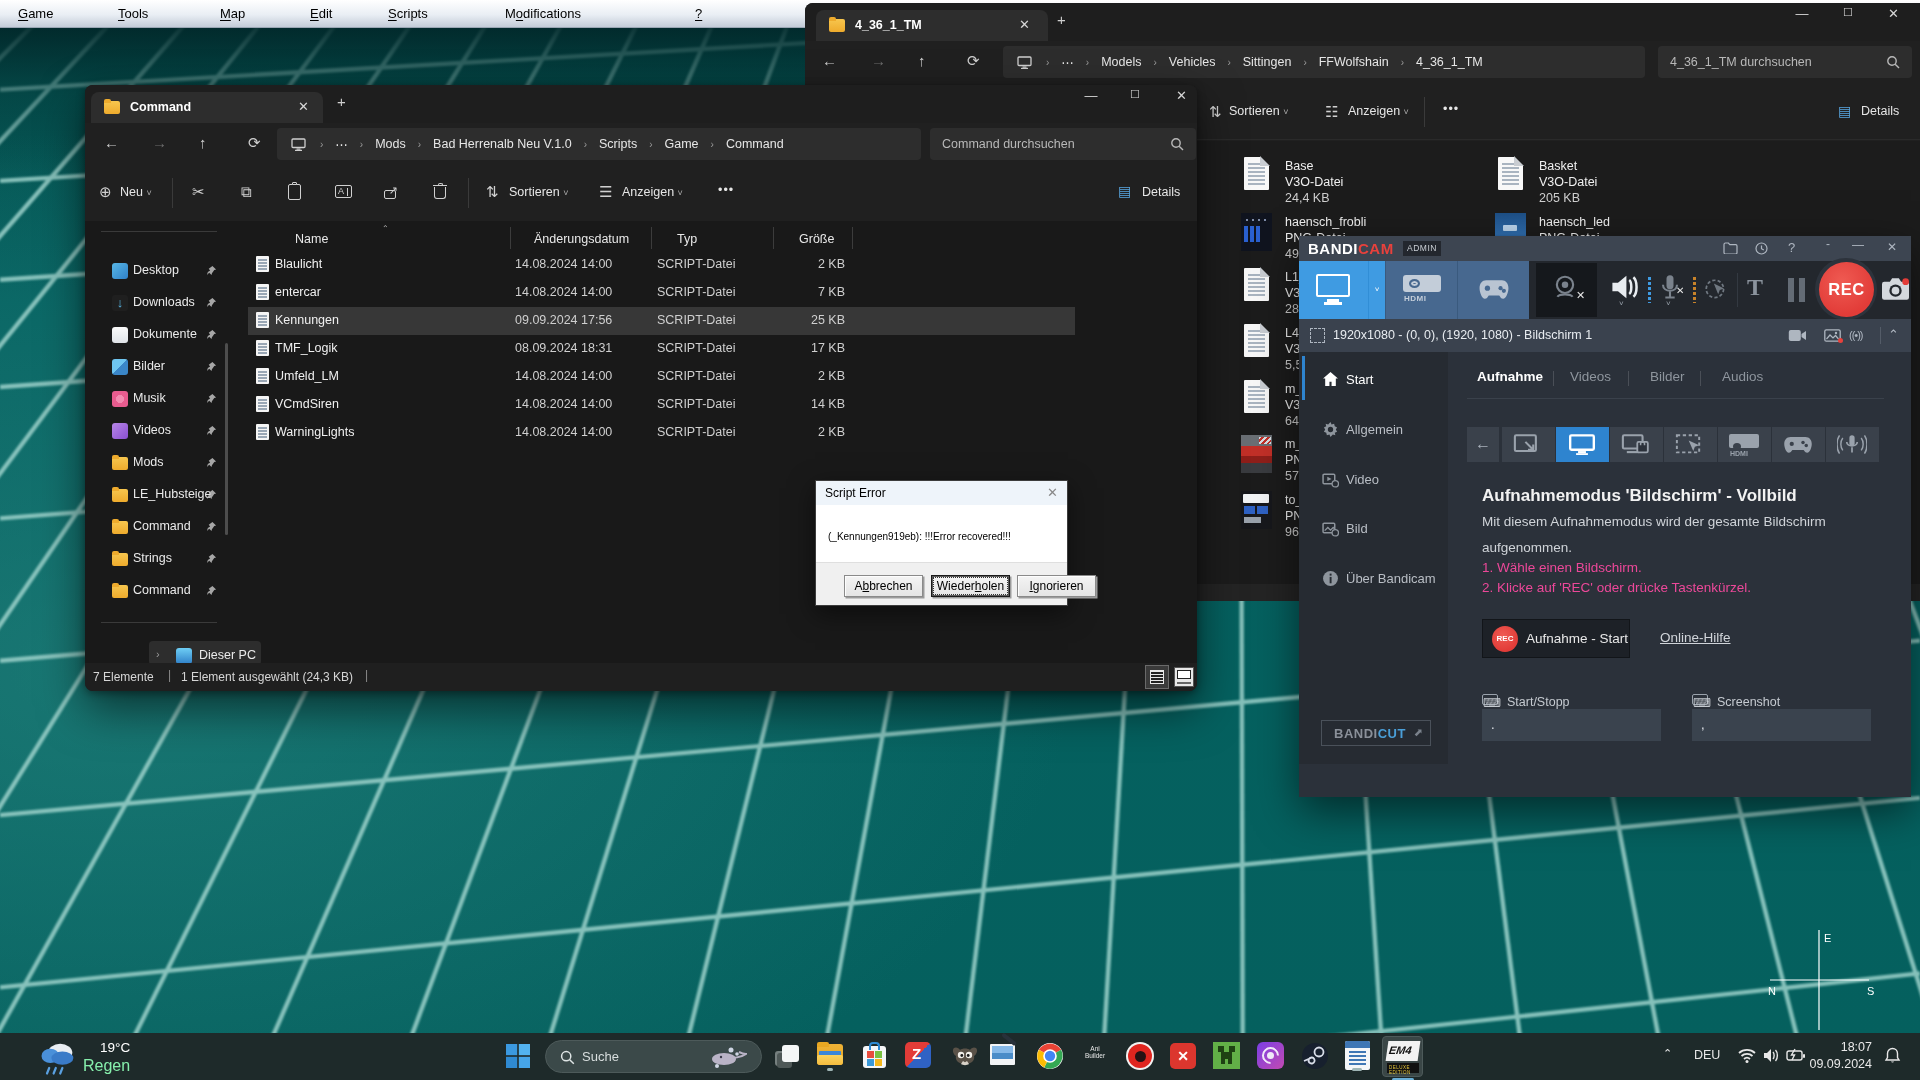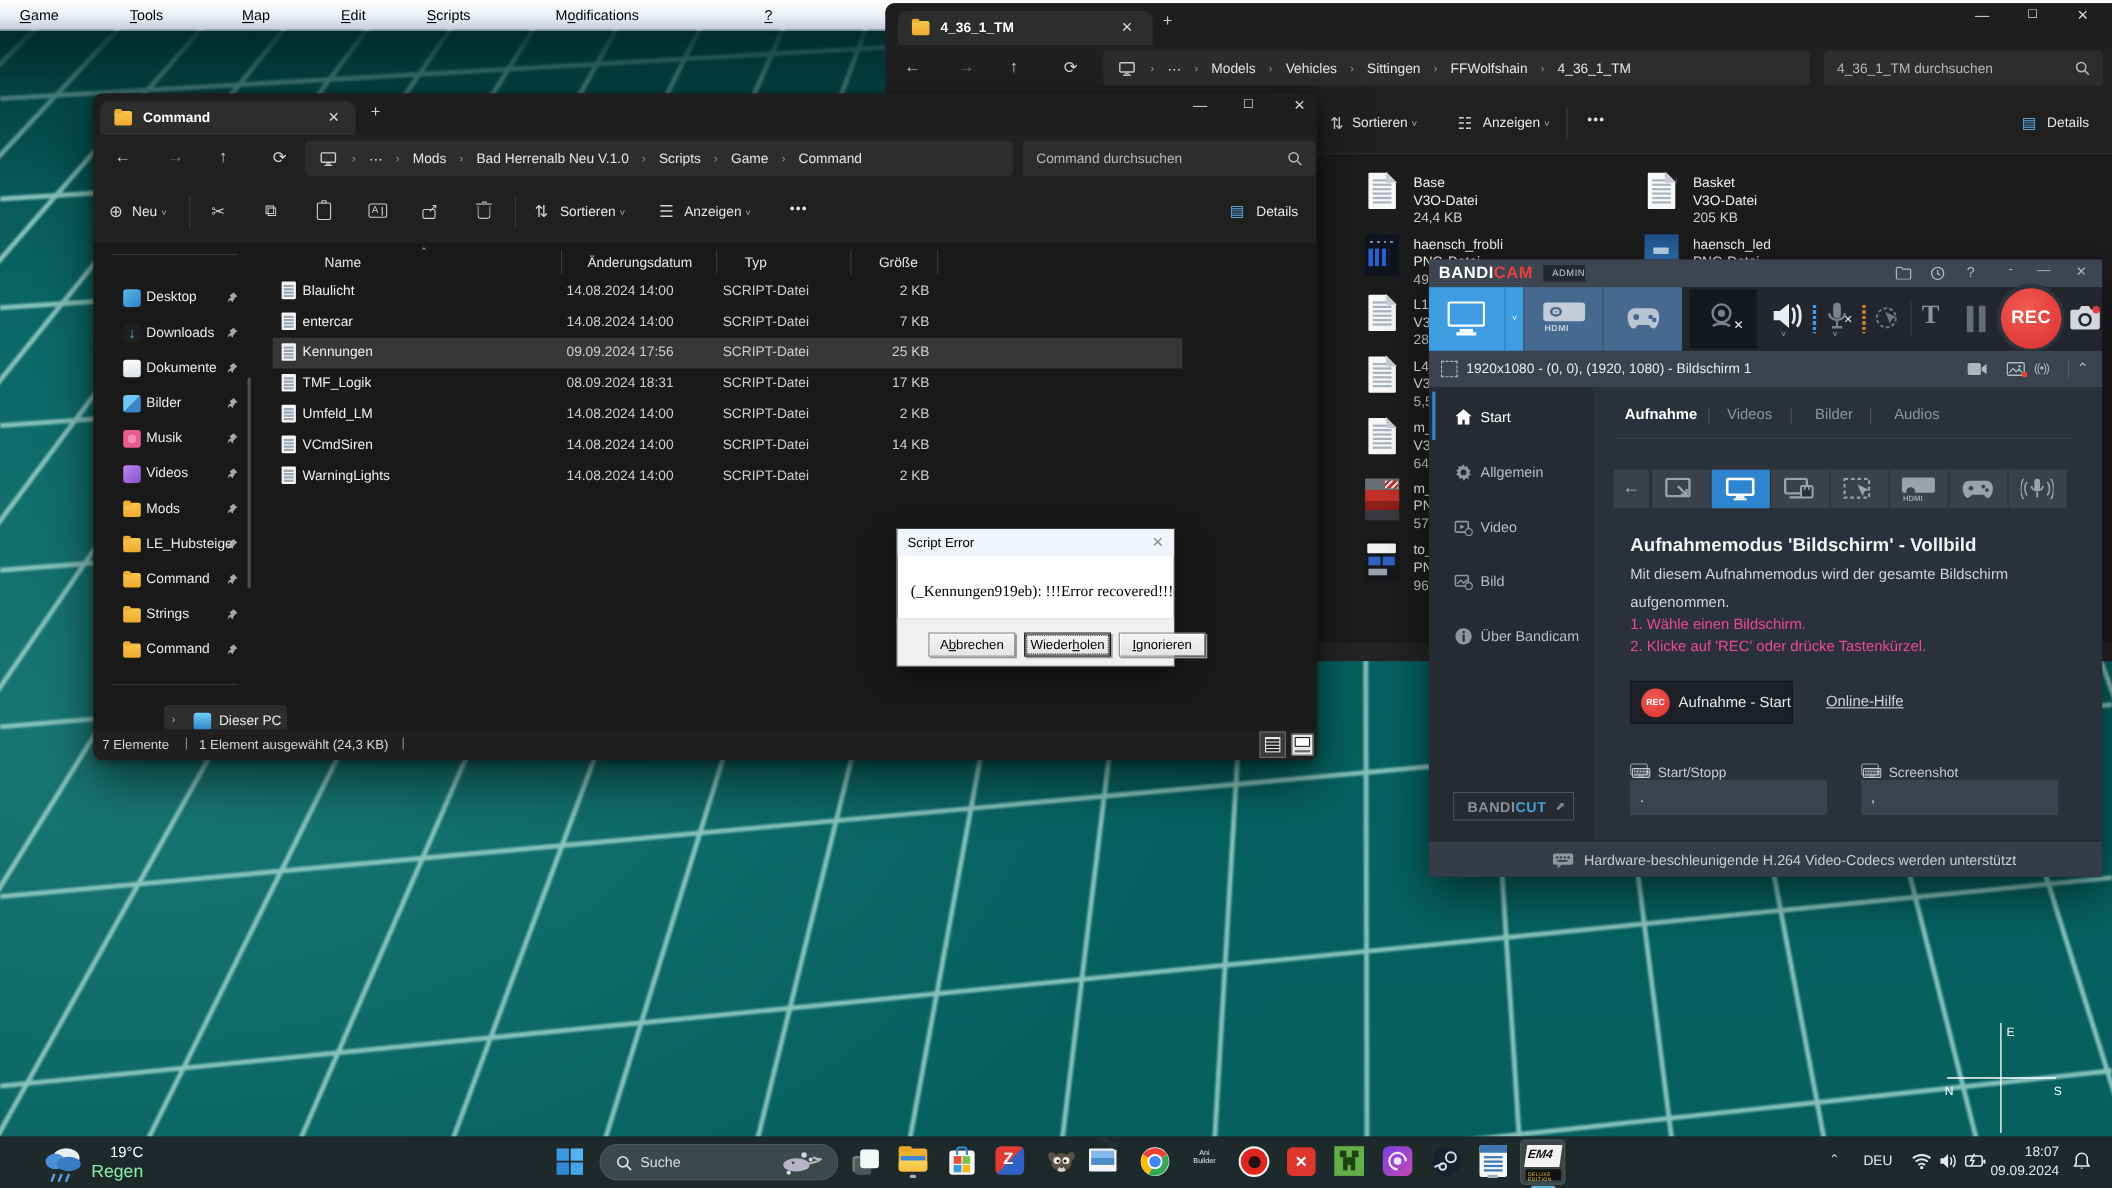--- a/index.html
+++ b/index.html
@@ -471,32 +471,32 @@
         <div style="position:absolute;left:3px;bottom:3px;right:3px;height:2px;background:#666;"></div>
       </div>
  </div>
 </div>
 
 <div id="dlg">
  <div class="cap">
       <span style="position:absolute;left:9px;top:5px;font-size:12px;">Script Error</span>
   <span style="position:absolute;right:9px;top:4px;color:#888;font-size:13px;">✕</span>
     </div>
- <div style="position:absolute;left:12px;top:50px;font-size:14px;font-family:Liberation Serif, serif;">(_Kennungen919eb): !!!Error recovered!!!</div>
+ <div style="position:absolute;left:12px;top:50px;font-size:10px;">(_Kennungen919eb): !!!Error recovered!!!</div>
  <div class="foot">
   <div class="dbtn" style="left:28px;">A<u>b</u>brechen</div>
   <div class="dbtn" style="left:115px;border:1px solid #1a1a1a;box-shadow:inset 0 0 0 1px #5a5a5a, 1.5px 1.5px 0 #9b9b9b;"><span style="position:absolute;left:2px;top:2px;right:2px;bottom:2px;outline:1px dotted #333;"></span>Wieder<u>h</u>olen</div>
   <div class="dbtn" style="left:201px;"><u>I</u>gnorieren</div>
  </div>
 </div>
 
 <div id="bandi">
  <div style="position:absolute;left:0;top:0;right:0;height:25px;background:#3d4551;">
   <span style="position:absolute;left:9px;top:4px;font-size:15px;font-weight:bold;letter-spacing:.5px;color:#fff;">BANDI<span style="color:#e8413c;">CAM</span></span>
-  <span style="position:absolute;left:104px;top:5px;width:38px;height:15px;background:#23272e;color:#c9ced4;font-size:8.5px;text-align:right;line-height:15px;letter-spacing:.5px;">ADMIN</span>
+  <span style="position:absolute;left:104px;top:5px;width:38px;height:15px;background:#23272e;color:#c9ced4;font-size:8.5px;text-align:center;line-height:15px;letter-spacing:.5px;">ADMIN</span>
   <svg style="position:absolute;left:424px;top:6px;width:15px;height:12px;" viewBox="0 0 15 12">
         <path d="M1 2.5c0-.8.6-1.5 1.4-1.5h3l1.4 1.6h6c.7 0 1.2.6 1.2 1.3v6.6c0 .8-.6 1.5-1.3 1.5H2.3C1.6 12 1 11.3 1 10.5z" fill="none" stroke="#aeb6c0" stroke-width="1.2"></path>
       </svg>
   <svg style="position:absolute;left:456px;top:6px;width:13px;height:13px;" viewBox="0 0 13 13">
         <circle cx="6.5" cy="6.5" r="5.5" stroke="#aeb6c0" stroke-width="1.2" fill="none"></circle>
         <path d="M6.5 3.5v3.2l2.3 1.4" stroke="#aeb6c0" stroke-width="1.2" fill="none"></path>
       </svg>
   <span class="bic" style="left:489px;top:4px;font-size:13px;">?</span>
   <span class="bic" style="left:527px;top:1px;">-</span>
   <span class="bic" style="left:553px;top:2px;">—</span>
@@ -691,32 +691,20 @@
   <div style="position:absolute;left:34px;top:206px;font-size:13.5px;color:#ec4899;line-height:19.5px;">1. Wähle einen Bildschirm.<br>2. Klicke auf 'REC' oder drücke Tastenkürzel.</div>
   <div style="position:absolute;left:34px;top:267px;width:148px;height:39px;background:#1d2127;border:1px solid #121519;">
    <div style="position:absolute;left:9px;top:6px;width:26px;height:26px;border-radius:50%;background:radial-gradient(circle at 42% 35%,#ef5a52,#e23c38 70%);color:#fff;font-weight:bold;font-size:8px;text-align:center;line-height:26px;">REC</div>
    <span style="position:absolute;left:43px;top:11px;font-size:13.5px;color:#e8e8e8;">Aufnahme - Start</span>
   </div>
   <div style="position:absolute;left:212px;top:278px;font-size:13.5px;color:#d0d4d9;text-decoration:underline;">Online-Hilfe</div>
   <div style="position:absolute;left:34px;top:342px;color:#c5cad0;font-size:12.5px;"><span class="kbic">⌨</span><span style="margin-left:9px;">Start/Stopp</span></div>
   <div style="position:absolute;left:244px;top:342px;color:#c5cad0;font-size:12.5px;"><span class="kbic">⌨</span><span style="margin-left:9px;">Screenshot</span></div>
   <div style="position:absolute;left:34px;top:357px;width:179px;height:32px;background:#3a434e;color:#dfe3e8;font-size:13px;line-height:32px;padding-left:9px;">.</div>
   <div style="position:absolute;left:244px;top:357px;width:179px;height:32px;background:#3a434e;color:#dfe3e8;font-size:13px;line-height:32px;padding-left:9px;">,</div>
- </div>
- <div style="position:absolute;left:0;bottom:0;right:0;height:33px;background:#343c47;border-top:1px solid #20252b;">
-  <svg style="position:absolute;left:112px;top:10px;width:20px;height:15px;" viewBox="0 0 20 15">
-        <rect x="0.8" y="0.8" width="18.4" height="10.4" rx="2" fill="#8e959d"></rect>
-        <path d="M5 11l0 3.5L9 11z" fill="#8e959d"></path>
-        <rect x="3.5" y="3.5" width="2" height="2" fill="#343c47"></rect>
-        <rect x="7" y="3.5" width="2" height="2" fill="#343c47"></rect>
-        <rect x="10.5" y="3.5" width="2" height="2" fill="#343c47"></rect>
-        <rect x="14" y="3.5" width="2" height="2" fill="#343c47"></rect>
-        <rect x="5" y="6.8" width="9" height="1.6" fill="#343c47"></rect>
-      </svg>
-  <span style="position:absolute;left:141px;top:9px;font-size:13px;color:#c9cdd2;">Hardware-beschleunigende H.264 Video-Codecs werden unterstützt</span>
  </div>
 </div>
 
 <div id="taskbar">
  <svg style="position:absolute;left:36px;top:4px;width:44px;height:40px;" viewBox="0 0 40 36">
   <ellipse cx="22" cy="14" rx="11" ry="8" fill="#e8edf2"></ellipse>
   <ellipse cx="13" cy="17" rx="8" ry="6.5" fill="#4a90d9"></ellipse>
   <ellipse cx="24" cy="19" rx="10" ry="6" fill="#3a7bc8"></ellipse>
   <path d="M12 28l-2 5M18 28l-2 5M24 28l-2 5" stroke="#5aa0e0" stroke-width="2" stroke-linecap="round"></path>
  </svg>

